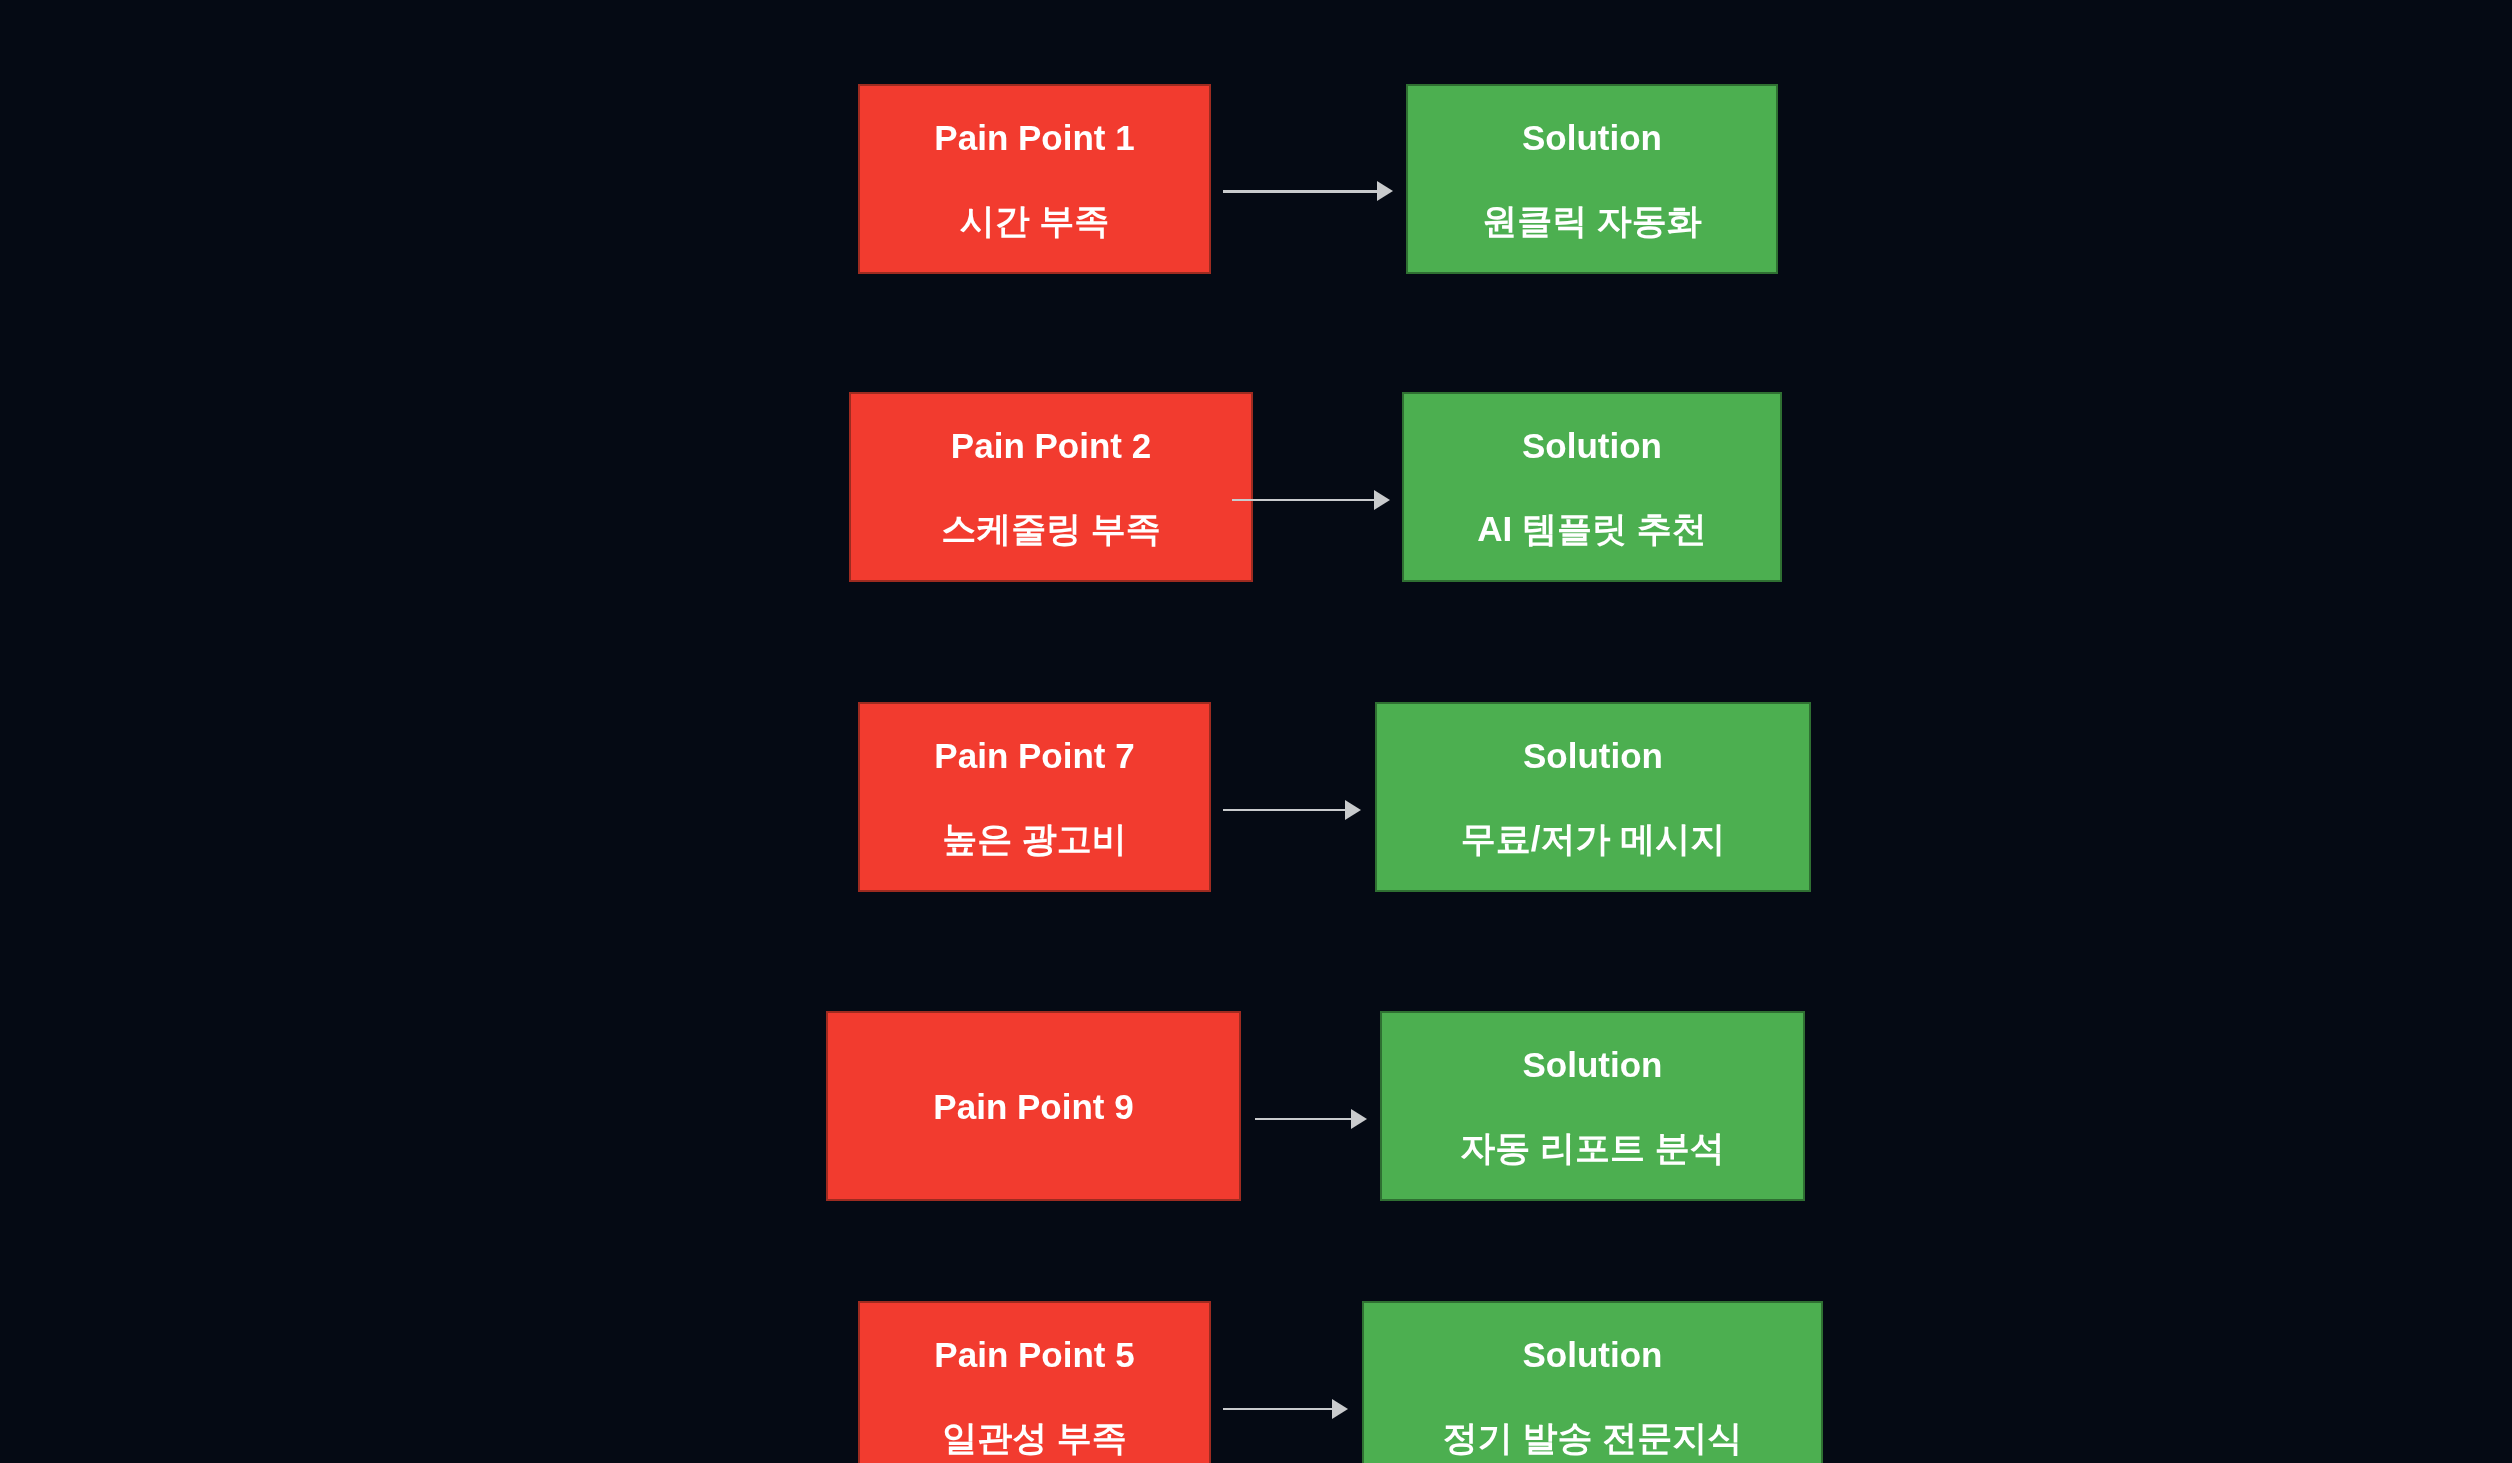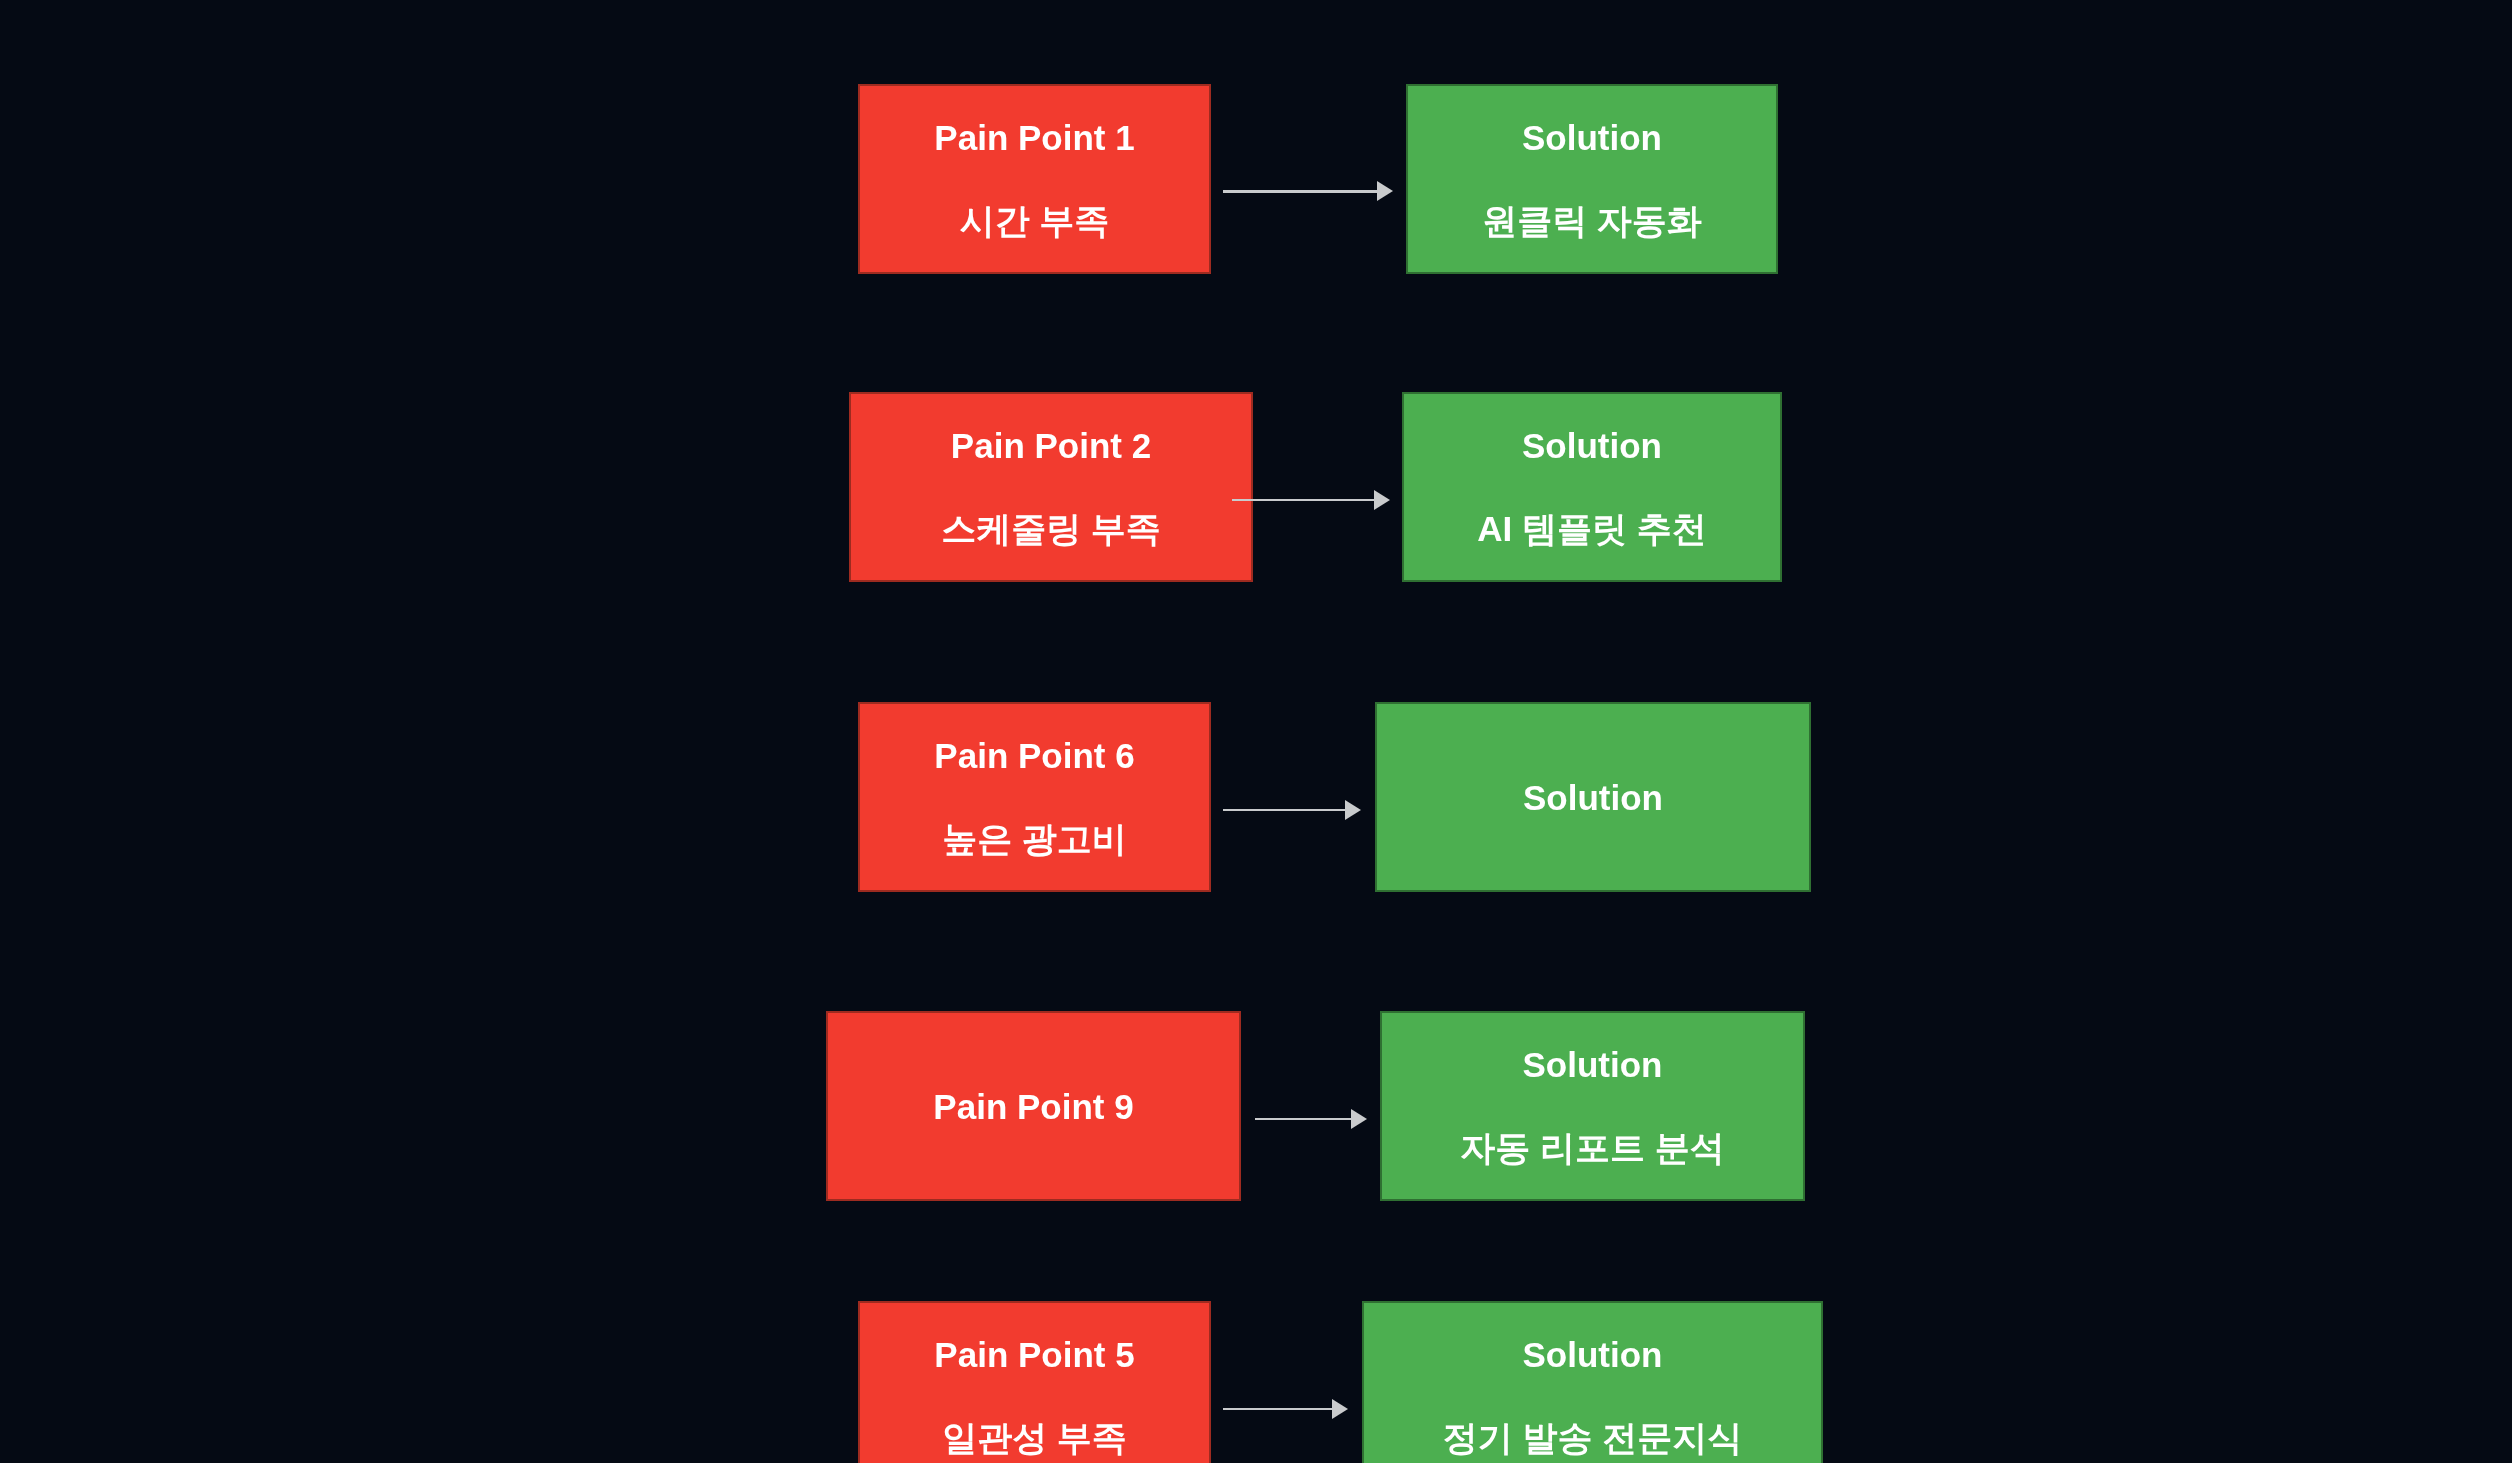--- a/index.html
+++ b/index.html
@@ -118,29 +118,30 @@
       <span class="arrow-head"></span>
     </div>
     <div class="box solution">
       <div>Solution</div>
       <div>AI 템플릿 추천</div>
     </div>
   </section>
 
   <section class="row">
     <div class="box pain">
-      <div>Pain Point 6</div>
+      <div>Pain Point 7</div>
       <div>높은 광고비</div>
     </div>
     <div class="arrow">
       <span class="arrow-line"></span>
       <span class="arrow-head"></span>
     </div>
     <div class="box solution">
       <div>Solution</div>
+      <div>무료/저가 메시지</div>
     </div>
   </section>
 
   <section class="row">
     <div class="box pain">
       <div>Pain Point 9</div>
     </div>
     <div class="arrow">
       <span class="arrow-line"></span>
       <span class="arrow-head"></span>

